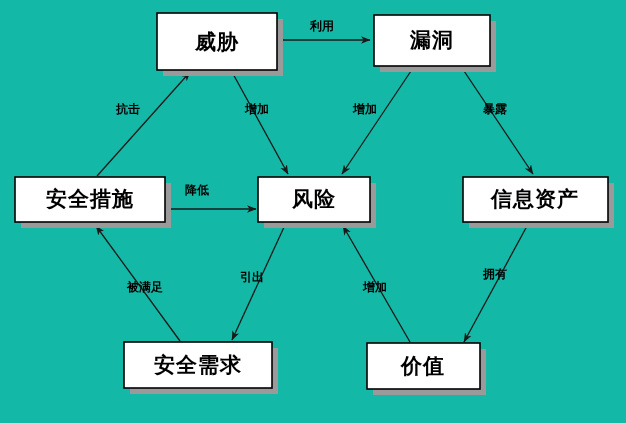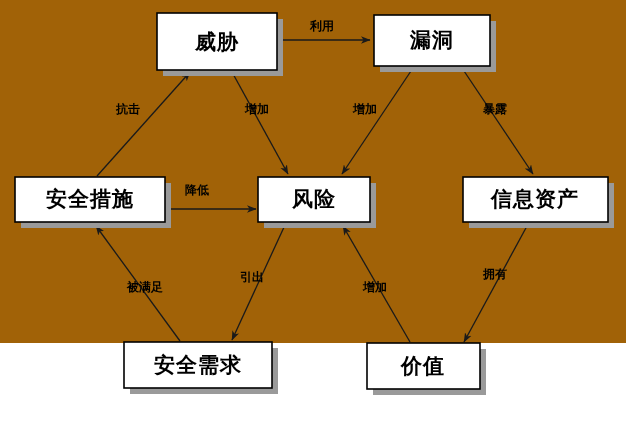--- a/index.html
+++ b/index.html
@@ -9,22 +9,22 @@
   }
   body {
     width: 626px;
     height: 423px;
     font-family: "DejaVu Sans", "Liberation Sans", sans-serif;
     overflow: hidden;
   }
   #diagram-root {
     position: relative;
     width: 626px;
-    height: 343px;
-    background: #a16207;
+    height: 423px;
+    background: #14b8a6;
   }
   svg.diagram-canvas {
     position: absolute;
     left: 0;
     top: 0;
     width: 626px;
     height: 423px;
     display: block;
   }
   .node-shadow {

